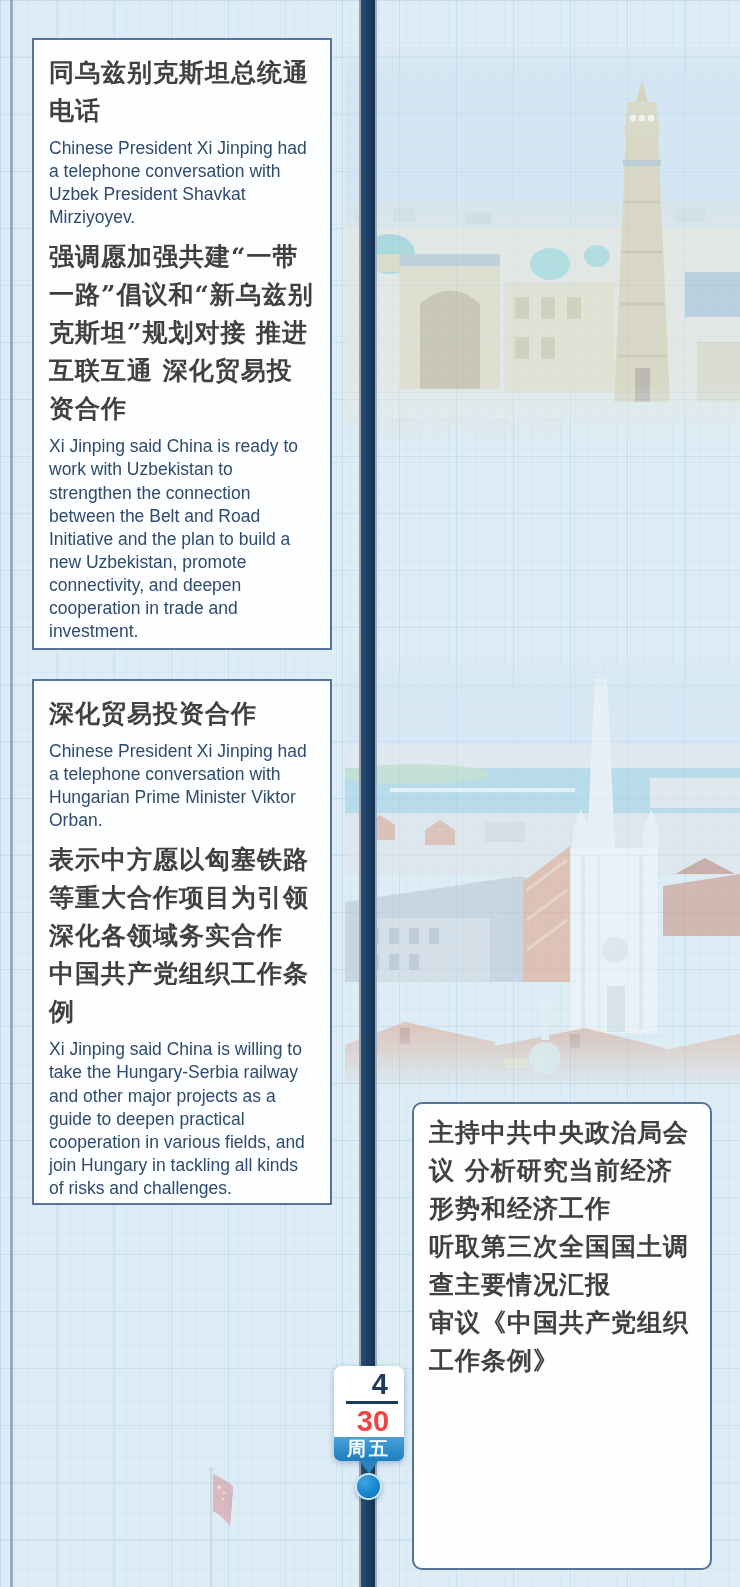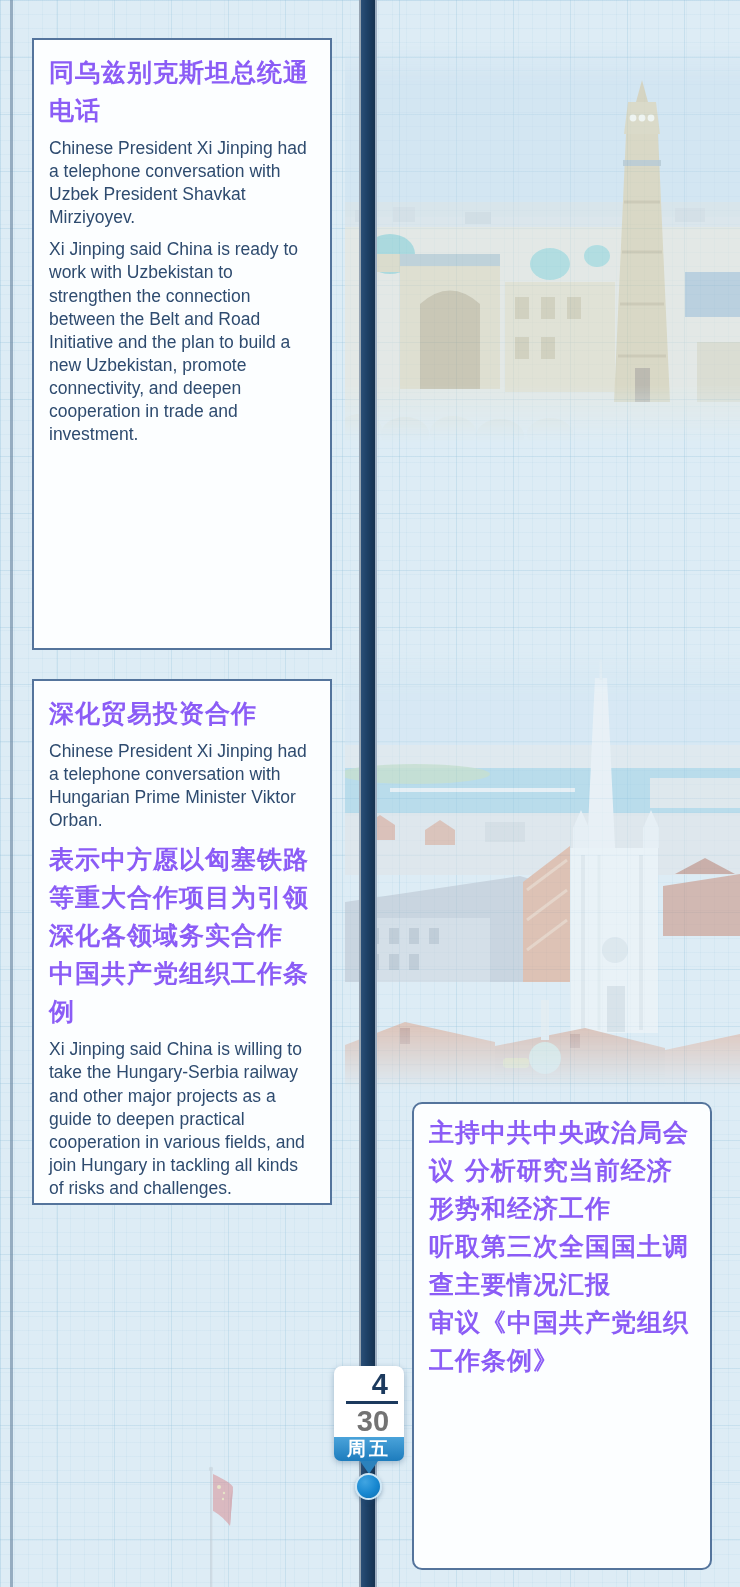--- a/index.html
+++ b/index.html
@@ -27,30 +27,30 @@
     box-sizing:border-box;
     background:linear-gradient(90deg,#2a4f77 0%,#1d4066 45%,#16324f 100%);
     border-left:2px solid rgba(255,255,255,.55);
     border-right:2px solid rgba(255,255,255,.55);}
   .card{position:absolute;z-index:3;background:#fcfeff;border:2px solid #54749c;
     box-sizing:border-box;padding:10px 15px;overflow:hidden;}
   #card-uzbekistan{left:32px;top:38px;width:300px;height:612px;}
   #card-hungary{left:32px;top:679px;width:300px;height:526px;}
   #card-politburo{left:412px;top:1102px;width:300px;height:468px;border-radius:10px;}
   .zh-title{font-family:"DejaVu Serif","Liberation Serif",serif;font-weight:700;
-    color:#8b5cf6;font-size:25px;line-height:1.52;letter-spacing:1px;margin:4px 0 2px;}
+    color:#404040;font-size:25px;line-height:1.52;letter-spacing:1px;margin:4px 0 2px;}
   .zh-title.tight{margin:0;}
   .en-text{color:#2e4b6f;font-size:17.5px;line-height:1.32;margin:7px 0 9px;}
   .date-badge{position:absolute;left:334px;top:1366px;width:70px;z-index:5;
     filter:drop-shadow(0 2px 3px rgba(40,80,120,.35));}
   .badge-top{background:#ffffff;border-radius:8px 8px 0 0;padding:3px 6px 0;}
   .badge-month{font-weight:700;font-size:29px;line-height:30px;color:#1c3a5e;
     text-align:right;padding-right:10px;}
   .badge-divider{height:3px;background:#1c3a5e;margin:2px 0 1px 6px;}
-  .badge-day{font-weight:700;font-size:29px;line-height:32px;color:#737373;
+  .badge-day{font-weight:700;font-size:29px;line-height:32px;color:#ef4444;
     text-align:center;padding-left:8px;}
   .badge-band{background:linear-gradient(180deg,#4aa3da,#1d7cbd);color:#fff;
     font-weight:700;font-size:19px;height:24px;line-height:24px;text-align:center;
     letter-spacing:3px;border-radius:0 0 7px 7px;}
   .badge-tail{width:0;height:0;margin:0 auto;
     border-left:9px solid transparent;border-right:9px solid transparent;
     border-top:13px solid #2b82bd;}
   .timeline-dot{position:absolute;left:355px;top:1473px;width:27px;height:27px;
     border-radius:50%;box-sizing:border-box;z-index:5;
     background:radial-gradient(circle at 35% 30%,#41a5e2 0%,#1787d0 55%,#0e6cae 100%);
@@ -159,20 +159,21 @@
     <circle cx="27" cy="27" r="2" fill="#f3df9e"></circle>
     <circle cx="32" cy="33" r="1.2" fill="#f3df9e"></circle>
     <circle cx="31" cy="39" r="1.2" fill="#f3df9e"></circle>
   </svg>
 
   <div class="timeline-bar"></div>
 
   <div class="card" id="card-uzbekistan">
     <div class="zh-title">同乌兹别克斯坦总统通电话</div>
     <div class="en-text">Chinese President Xi Jinping had a telephone conversation with Uzbek President Shavkat Mirziyoyev.</div>
+    <div class="zh-title">强调愿加强共建“一带一路”倡议和“新乌兹别克斯坦”规划对接 推进互联互通 深化贸易投资合作</div>
     <div class="en-text">Xi Jinping said China is ready to work with Uzbekistan to strengthen the connection between the Belt and Road Initiative and the plan to build a new Uzbekistan, promote connectivity, and deepen cooperation in trade and investment.</div>
   </div>
 
   <div class="card" id="card-hungary">
     <div class="zh-title">深化贸易投资合作</div>
     <div class="en-text">Chinese President Xi Jinping had a telephone conversation with Hungarian Prime Minister Viktor Orban.</div>
     <div class="zh-title">表示中方愿以匈塞铁路等重大合作项目为引领 深化各领域务实合作 中国共产党组织工作条例</div>
     <div class="en-text">Xi Jinping said China is willing to take the Hungary-Serbia railway and other major projects as a guide to deepen practical cooperation in various fields, and join Hungary in tackling all kinds of risks and challenges.</div>
   </div>
 

